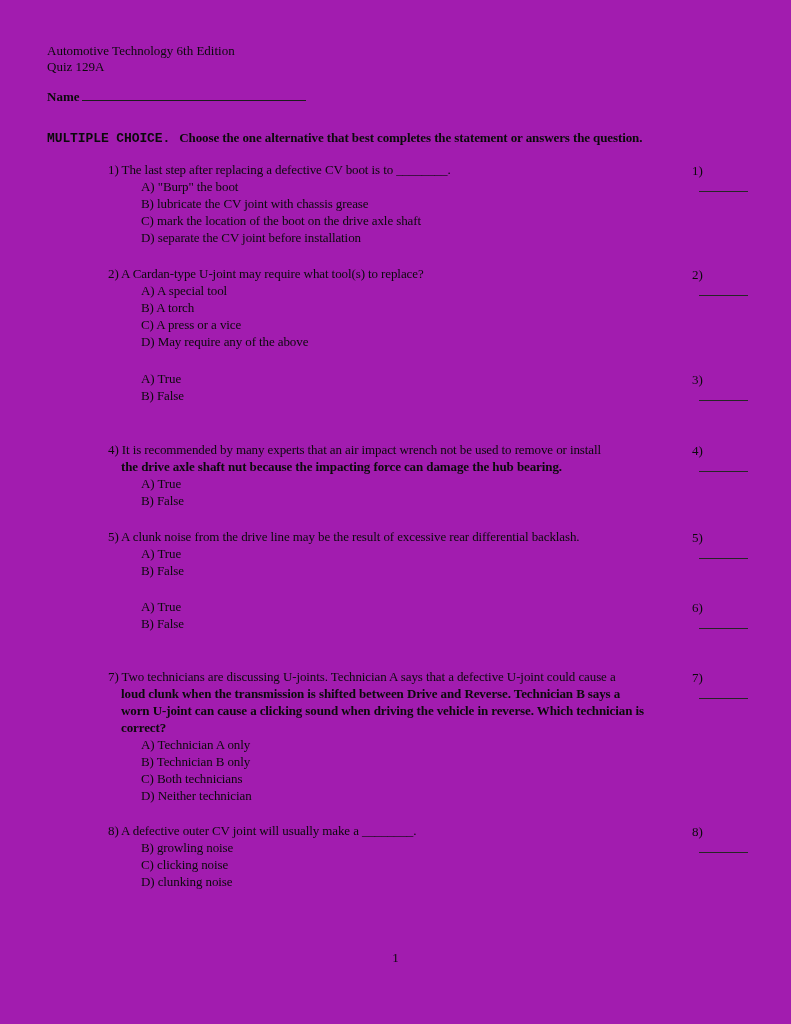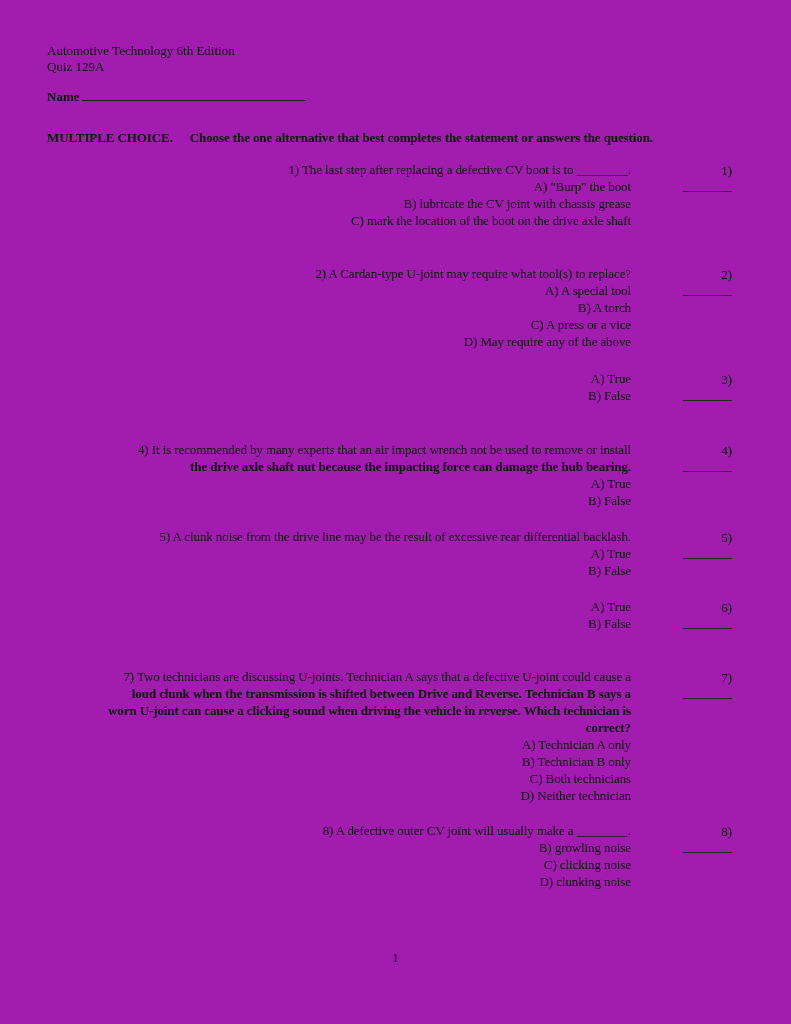--- a/index.html
+++ b/index.html
@@ -16,22 +16,22 @@
   .name-row { position:absolute; left:47px; top:87px; font-weight:bold; }
   .name-line {
     display:inline-block; width:224px; height:13px;
     border-bottom:1.4px solid #1c1c1c; margin-left:2px;
     vertical-align:baseline;
   }
   .instr {
     position:absolute; left:47px; top:130px;
     font-weight:bold; white-space:nowrap; letter-spacing:-0.1px;
   }
-  .instr .sec { margin-right:17px; }
-  .q { position:absolute; left:0; width:631px; line-height:17px; letter-spacing:-0.1px;text-align:right; }
+  .instr .sec { margin-right:9px;font-family:Liberation Mono, monospace; }
+  .q { position:absolute; left:16px; width:631px; line-height:17px; letter-spacing:-0.1px; }
   .q-first { padding-left:92px; }
   .q-cont  { padding-left:105px;font-weight:bold; }
   .choice  { padding-left:125px; }
   .ans { position:absolute; left:676px; top:1px; }
   .blank {
     display:inline-block; width:49px; height:12px;
     border-bottom:1.4px solid #262626; margin-left:7px;
     vertical-align:baseline;
   }
   .footer {
@@ -55,20 +55,21 @@
 
   <div class="instr">
     <span class="sec">MULTIPLE CHOICE.</span><span>Choose the one alternative that best completes the statement or answers the question.</span>
   </div>
 
   <div class="q" style="top:161px">
     <div class="q-first"><span>1)</span> <span>The last step after replacing a defective CV boot is to ________.</span></div>
     <div class="choice"><span>A)</span> <span>"Burp" the boot</span></div>
     <div class="choice"><span>B)</span> <span>lubricate the CV joint with chassis grease</span></div>
     <div class="choice"><span>C)</span> <span>mark the location of the boot on the drive axle shaft</span></div>
+    <div class="choice"><span>D)</span> <span>separate the CV joint before installation</span></div>
     <div class="ans"><span>1)</span><span class="blank"></span></div>
   </div>
 
   <div class="q" style="top:265px">
     <div class="q-first"><span>2)</span> <span>A Cardan-type U-joint may require what tool(s) to replace?</span></div>
     <div class="choice"><span>A)</span> <span>A special tool</span></div>
     <div class="choice"><span>B)</span> <span>A torch</span></div>
     <div class="choice"><span>C)</span> <span>A press or a vice</span></div>
     <div class="choice"><span>D)</span> <span>May require any of the above</span></div>
     <div class="ans"><span>2)</span><span class="blank"></span></div>

